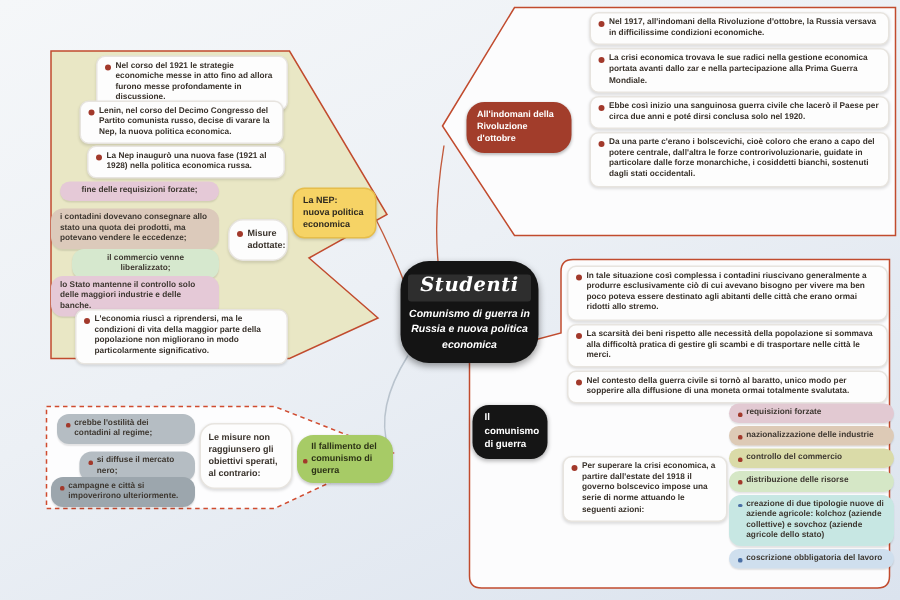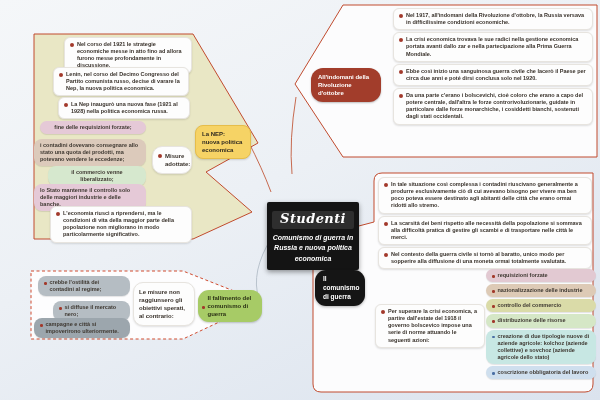--- a/index.html
+++ b/index.html
@@ -12,22 +12,22 @@
         padding:3px 5px;font-size:5.5px;font-weight:700;color:#39322b;
         line-height:1.3;box-shadow:0 1px 2px rgba(0,0,0,.12);display:flex;gap:3px;align-items:flex-start;}
   .note .txt{flex:1;}
   .dot{width:4px;height:4px;border-radius:50%;background:#a2392b;flex:none;margin-top:2px;}
   .minidot{width:2.5px;height:2.5px;border-radius:50%;background:#a2392b;flex:none;margin-top:3px;}
   .minidot.blue{background:#4a6fa5;}
   .chip{border-radius:8px;padding:3px 6px;font-size:5.5px;font-weight:700;color:#3e3831;
         line-height:1.3;box-shadow:0 1px 1px rgba(0,0,0,.10);display:flex;gap:3px;align-items:flex-start;}
   .chip.center{justify-content:center;text-align:center;}
   .col{display:flex;flex-direction:column;gap:2px;}
-  .central{background:#141414;border-radius:2px;color:#fff;text-align:center;
-           padding:7px 5px 6px;box-shadow:0 2px 5px rgba(0,0,0,.4);margin-top:28px;}
+  .central{background:#141414;border-radius:19px;color:#fff;text-align:center;
+           padding:7px 5px 6px;box-shadow:0 2px 5px rgba(0,0,0,.4);}
   .brand{display:inline-block;background:#2e2e2e;color:#fff;font-family:"DejaVu Serif",serif;
          font-style:italic;font-weight:700;font-size:13px;line-height:1.1;
          padding:1px 8px 3px;border-radius:2px;letter-spacing:.4px;}
   .subtitle{margin-top:4px;font-size:7px;font-weight:700;font-style:italic;line-height:1.45;}
   .nep-label{background:#f6d365;border:1px solid #e6bd4a;border-radius:8px;color:#2f2a20;
              font-size:6px;font-weight:700;line-height:1.35;padding:4px 6px;text-align:left;
              box-shadow:0 1px 2px rgba(0,0,0,.15);}
   .oct-label{background:#a23d2b;border-radius:12px;color:#fff;font-size:6px;font-weight:700;
              line-height:1.35;padding:5px 7px;text-align:left;box-shadow:0 1px 2px rgba(0,0,0,.25);}
   .com-label{background:#151515;border-radius:11px;color:#fff;font-size:6.5px;font-weight:700;

